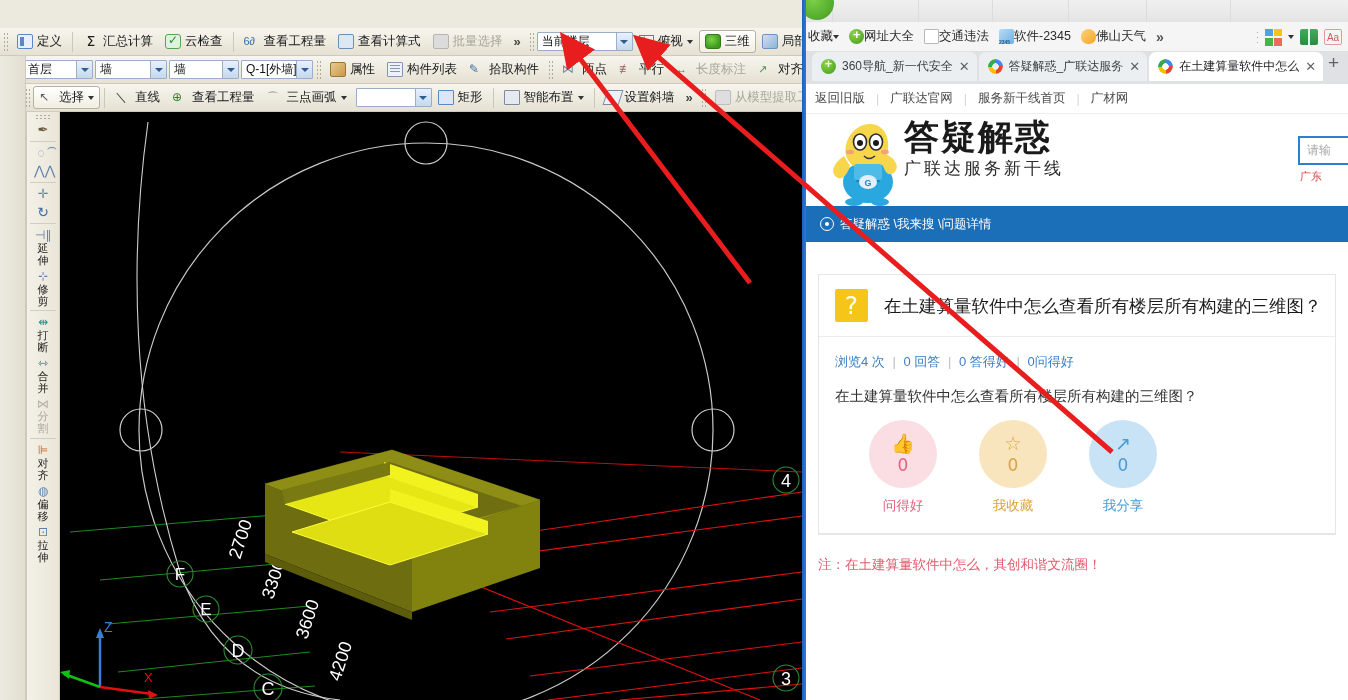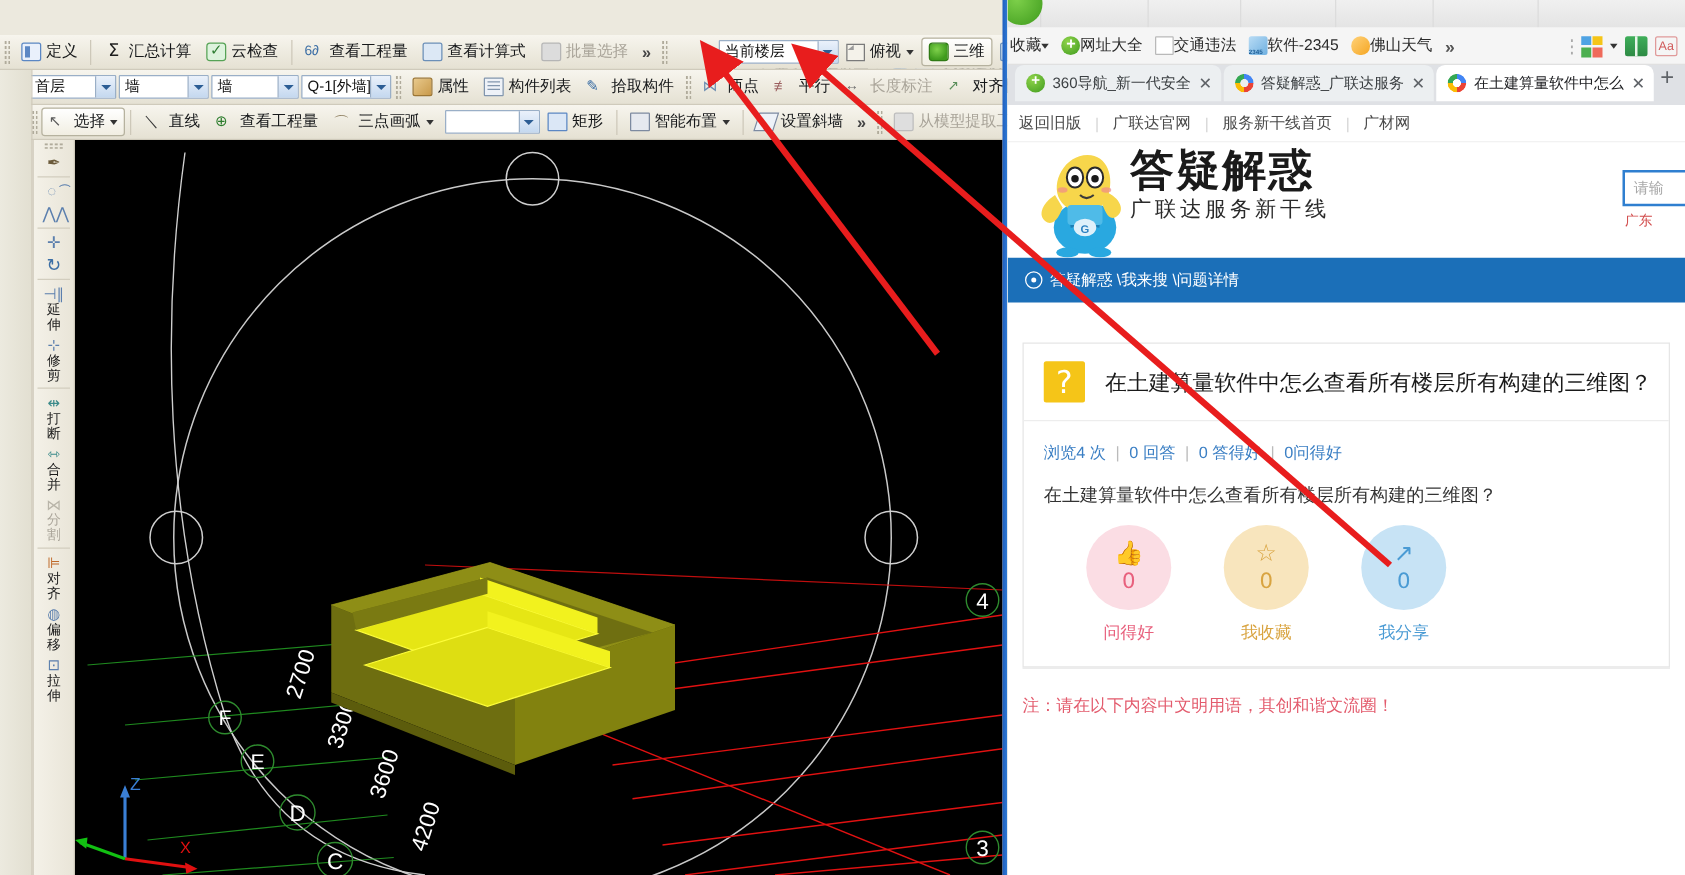--- a/index.html
+++ b/index.html
@@ -373,21 +373,21 @@
       <div class="btn">
         <span class="ic ic-calc"></span>
         <span>查看计算式</span>
       </div>
       <div class="btn disabled">
         <span class="ic ic-batch"></span>
         <span>批量选择</span>
       </div>
       <span class="chev2">»</span>
       <div class="grip"></div>
-      <div class="combo" style="width:96px;margin-left:38px;">
+      <div class="combo" style="width:96px;">
         <span class="cbtext">当前楼层</span>
         <span class="cbarrow"></span>
       </div>
       <div class="btn">
         <span class="ic ic-cube"></span>
         <span>俯视</span>
         <span class="caret-sm"></span>
       </div>
       <div class="btn active">
         <span class="ic ic-3d"></span>
@@ -818,21 +818,21 @@
             <div class="act-circle" style="background:#c7e3f5;color:#4a9bd4;">
               <span class="act-icon">↗</span>
               <span class="act-count">0</span>
             </div>
             <div class="act-label" style="color:#4a9bd4;">我分享</div>
           </div>
         </div>
       </div>
 
       <div id="divider-area"></div>
-      <div id="notice">注：请在以下内容中文明用语，其创和谐文流圈！</div>
+      <div id="notice">注：在土建算量软件中怎么，其创和谐文流圈！</div>
     </div>
   </div>
 
   <svg id="arrows">
     <defs>
       <marker id="ah" markerWidth="7" markerHeight="7" refX="3" refY="3.5" orient="auto">
         <polygon points="0,0 7,3.5 0,7" fill="#e81d1d"></polygon>
       </marker>
     </defs>
     <line x1="750" y1="283" x2="572" y2="48" stroke="#e81d1d" stroke-width="5" marker-end="url(#ah)"></line>

